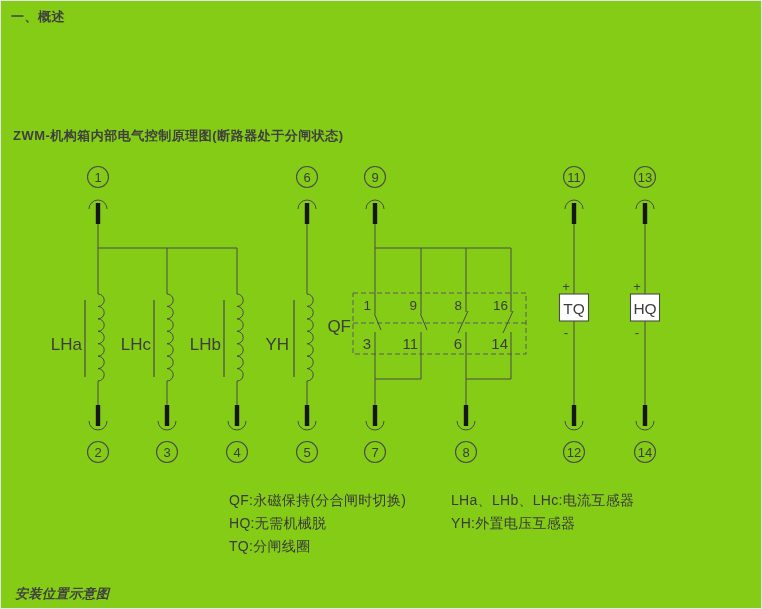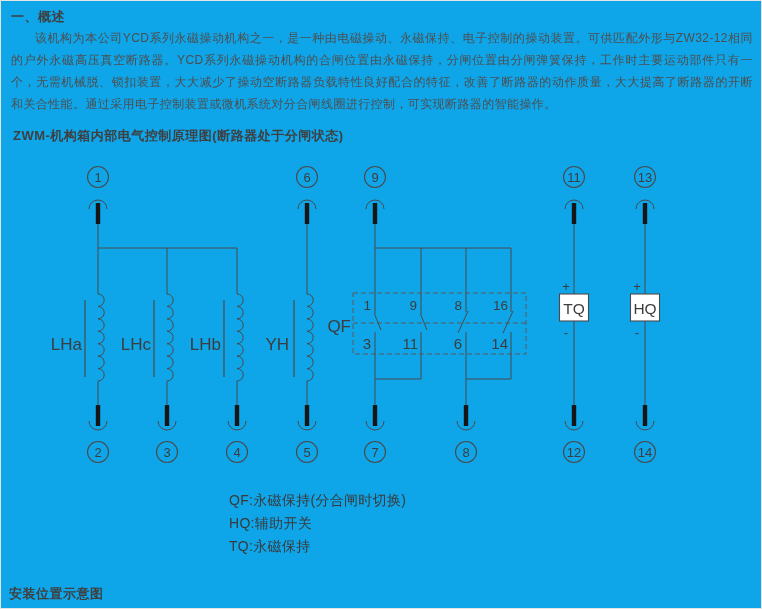--- a/index.html
+++ b/index.html
@@ -1,38 +1,38 @@
 <!DOCTYPE html>
 <html><head>
 <meta charset="utf-8">
 <style>
   html,body{margin:0;padding:0;background:#fff;}
   #page{
-    position:relative;width:762px;height:609px;background:#0ea5e9;
+    position:relative;width:762px;height:609px;background:#84cc16;
     border:1px solid #e4e4e4;box-sizing:border-box;overflow:hidden;
     font-family:"Liberation Sans","DejaVu Sans",sans-serif;
   }
   .abs{position:absolute;}
   .sec-heading{
     font-size:13px;font-weight:bold;color:#3f3f3f;letter-spacing:.5px;
   }
   #overview-heading{left:10px;top:7px;}
   #overview-paragraph{
     left:10px;top:26px;width:742px;
     font-size:12px;line-height:22px;color:#4e4e4e;
     text-align:justify;text-indent:24px;letter-spacing:.4px;
   }
   #diagram-heading{left:12px;top:126px;text-align:right;}
   #circuit-svg{left:0;top:160px;}
   .legend-col{
     font-size:14px;line-height:23px;color:#3a3a3a;white-space:nowrap;letter-spacing:.3px;
   }
   #legend-col1{left:228px;top:488px;}
   #legend-col2{left:450px;top:488px;}
-  #bottom-heading{left:8px;top:584px;}
+  #bottom-heading{left:14px;top:584px;font-style:italic;}
   svg text{fill:#3d3d3d;font-family:"Liberation Sans","DejaVu Sans",sans-serif;}
   svg .wire{stroke:#4a4a4a;stroke-width:1;fill:none;}
   svg .thick{stroke:#4a4a4a;stroke-width:1.2;fill:none;}
   svg .dash{stroke:#5a5a5a;stroke-width:1;fill:none;stroke-dasharray:5 3;}
   svg .term-circle{stroke:#4a4a4a;stroke-width:1.1;fill:none;}
   svg .term-bar{fill:#161616;}
   svg .box{stroke:#4a4a4a;stroke-width:1.1;fill:#ffffff;}
   svg .t-num{font-size:13px;text-anchor:middle;}
   svg .t-coil{font-size:17px;text-anchor:end;}
   svg .t-ctop{font-size:13.5px;text-anchor:end;}
@@ -40,21 +40,20 @@
   svg .t-box{font-size:15.5px;text-anchor:middle;}
   svg .t-pol{font-size:13px;text-anchor:middle;}
 </style>
 </head>
 <body>
 
 <div id="page">
 
   <div id="overview-heading" class="abs sec-heading">一、概述</div>
 
-  <div id="overview-paragraph" class="abs">该机构为本公司YCD系列永磁操动机构之一，是一种由电磁操动、永磁保持、电子控制的操动装置。可供匹配外形与ZW32-12相同的户外永磁高压真空断路器。YCD系列永磁操动机构的合闸位置由永磁保持，分闸位置由分闸弹簧保持，工作时主要运动部件只有一个，无需机械脱、锁扣装置，大大减少了操动空断路器负载特性良好配合的特征，改善了断路器的动作质量，大大提高了断路器的开断和关合性能。通过采用电子控制装置或微机系统对分合闸线圈进行控制，可实现断路器的智能操作。</div>
 
   <div id="diagram-heading" class="abs sec-heading">ZWM-机构箱内部电气控制原理图(断路器处于分闸状态)</div>
 
   <svg id="circuit-svg" class="abs" width="762" height="320" viewBox="0 160 762 320">
 
     <g>
 
       <path class="wire" d="M97 223 V293"></path>
       <path class="wire" d="M97 247 H236"></path>
       <path class="wire" d="M166 247 V293"></path>
@@ -231,18 +230,22 @@
     <g>
       <text class="t-pol" x="636" y="290">+</text>
       <rect class="box" x="629.5" y="293" width="29" height="27"></rect>
       <text class="t-box" x="644" y="313">HQ</text>
       <text class="t-pol" x="636" y="336">-</text>
     </g>
   </svg>
 
   <div id="legend-col1" class="abs legend-col">
     <div>QF:永磁保持(分合闸时切换)</div>
-    <div>HQ:辅助开关</div>
-    <div>TQ:永磁保持</div>
+    <div>HQ:无需机械脱</div>
+    <div>TQ:分闸线圈</div>
+  </div>
+  <div id="legend-col2" class="abs legend-col">
+    <div>LHa、LHb、LHc:电流互感器</div>
+    <div>YH:外置电压互感器</div>
   </div>
 
   <div id="bottom-heading" class="abs sec-heading">安装位置示意图</div>
 </div>
 
 </body></html>

